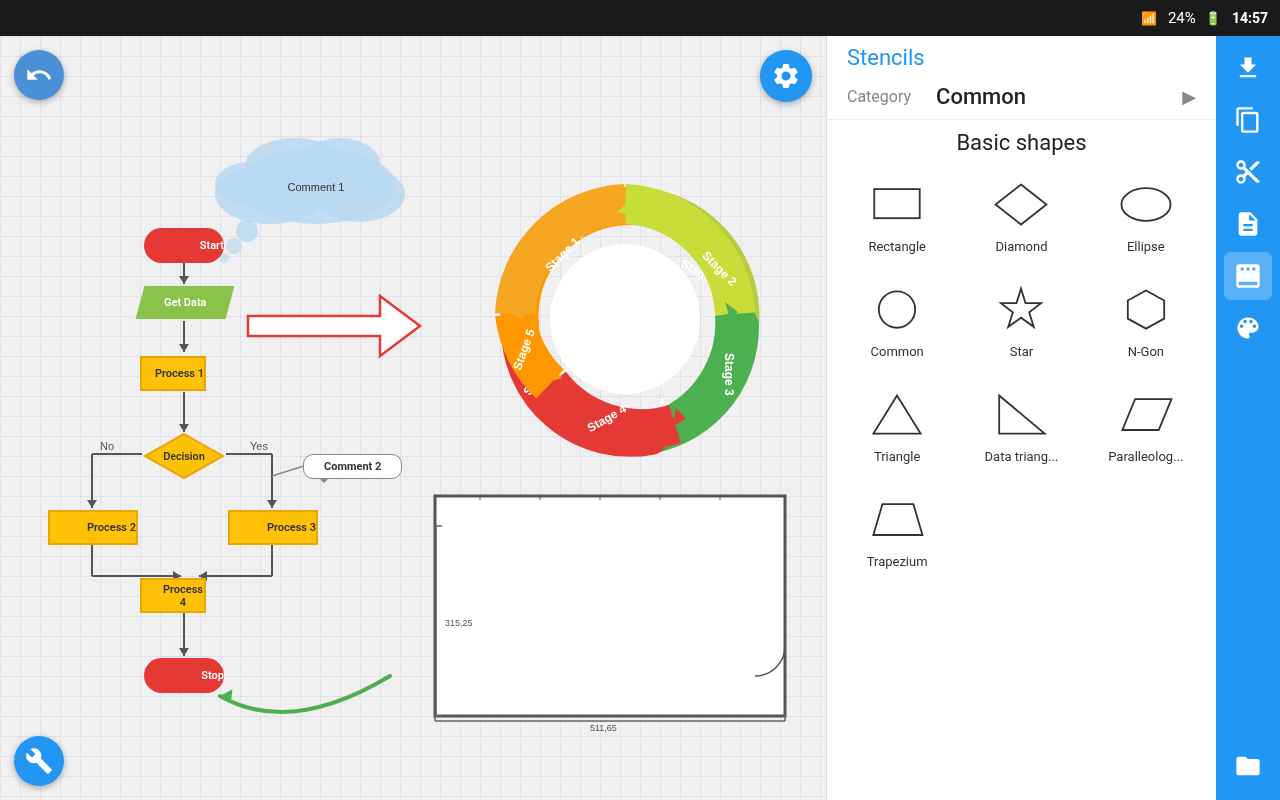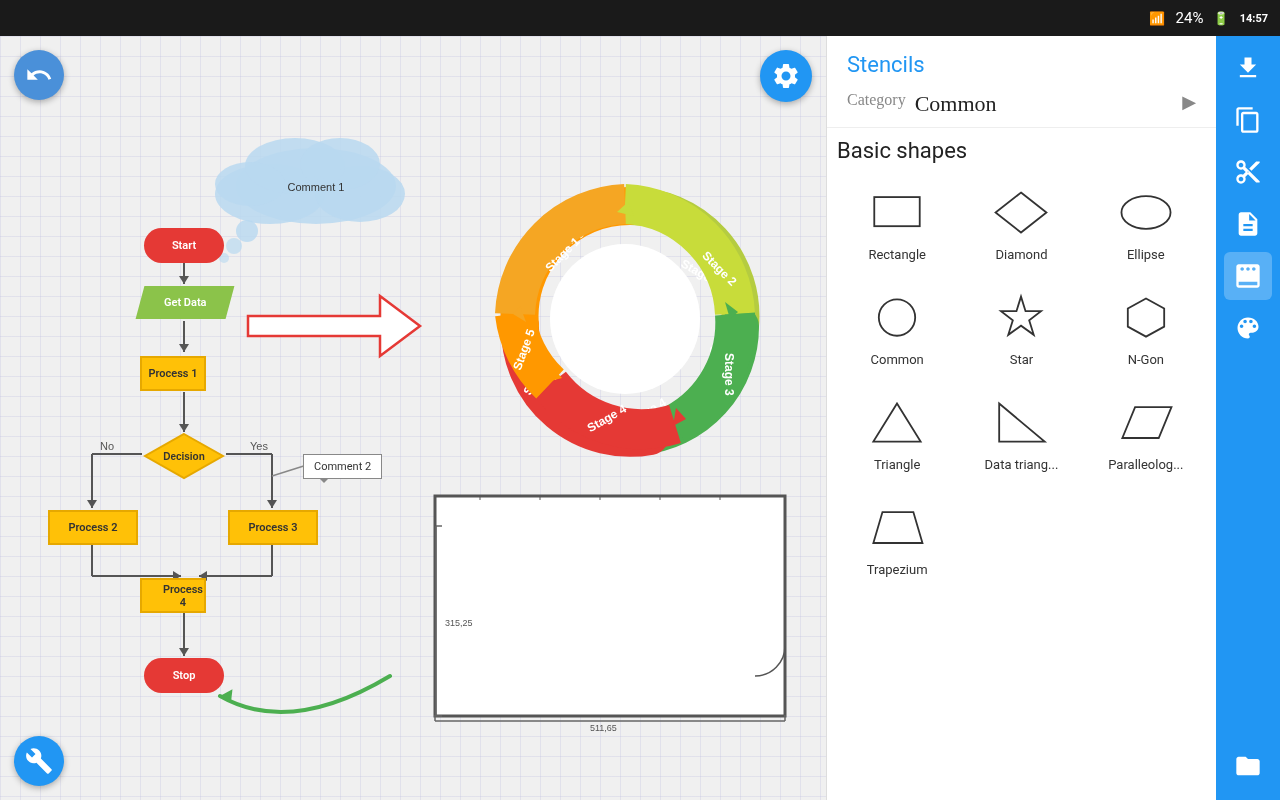--- a/index.html
+++ b/index.html
@@ -13,21 +13,21 @@
       display: flex;
       align-items: center;
       justify-content: flex-end;
       padding: 0 12px;
       gap: 10px;
       position: absolute;
       top: 0; left: 0;
       z-index: 100;
     }
     .status-icon { color: white; font-size: 13px; }
-    .status-time { color: white; font-size: 11px; font-weight: bold; }
+    .status-time { color: white; font-size: 14px; font-weight: bold; }
     .status-battery { color: white; font-size: 15px; }
 
     
     #app {
       position: absolute;
       top: 36px; left: 0;
       width: 1280px;
       height: 764px;
       display: flex;
     }
@@ -68,21 +68,21 @@
       display: flex; align-items: center; justify-content: center;
       cursor: pointer;
       box-shadow: 0 2px 6px rgba(0,0,0,0.3);
       z-index: 10;
     }
     #settings-btn svg { width: 30px; height: 30px; fill: white; }
 
     
     .shape {
       position: absolute;
-      display: flex; align-items: center; justify-content: center;
+      display: flex; align-items: center; justify-content: flex-end;
       font-size: 11px;
       font-weight: 600;
       text-align: center;
     }
 
     
     .oval-red {
       background: #e53935;
       border-radius: 30px;
       color: white;
@@ -95,24 +95,25 @@
       border: 2px solid #e6a800;
       color: #333;
       width: 66px; height: 35px;
     }
 
     
     .comment-bubble {
       position: absolute;
       background: white;
       border: 1.5px solid #888;
-      border-radius: 0;
+      border-radius: 10px;
       font-size: 11px;
-      padding: 5px 10px;
+      padding: 5px 20px;
       color: #333;
+      font-weight: bold;
     }
     .comment-bubble::after {
       content: '';
       position: absolute;
       bottom: -10px; left: 15px;
       border: 5px solid transparent;
       border-top-color: #888;
     }
 
     
@@ -131,33 +132,33 @@
     
     #stencils-panel {
       width: 390px;
       background: white;
       display: flex;
       flex-direction: column;
       border-left: 1px solid #ddd;
     }
 
     #stencils-header {
-      padding: 16px 20px 10px;
+      padding: 9px 20px 10px;
       border-bottom: 1px solid #eee;
     }
     #stencils-title {
       color: #2196F3;
       font-size: 22px;
       font-weight: 400;
       margin-bottom: 14px;
     }
     #category-row {
       display: flex;
-      gap: 9px;
-      font-family: Liberation Serif, serif;
+      align-items: center;
+      gap: 25px;
     }
     .category-label {
       color: #888;
       font-size: 16px;
     }
     .category-value {
       font-size: 22px;
       font-weight: 500;
       color: #222;
       flex: 1;
@@ -168,20 +169,21 @@
     }
 
     #shapes-grid-container {
       flex: 1;
       overflow-y: auto;
       padding: 10px 10px;
     }
     #shapes-section-title {
       font-size: 22px;
       font-weight: 400;
+      text-align: center;
       color: #222;
       margin-bottom: 10px;
     }
     #shapes-grid {
       display: grid;
       grid-template-columns: repeat(3, 1fr);
       gap: 6px 4px;
     }
     .shape-item {
       display: flex;

